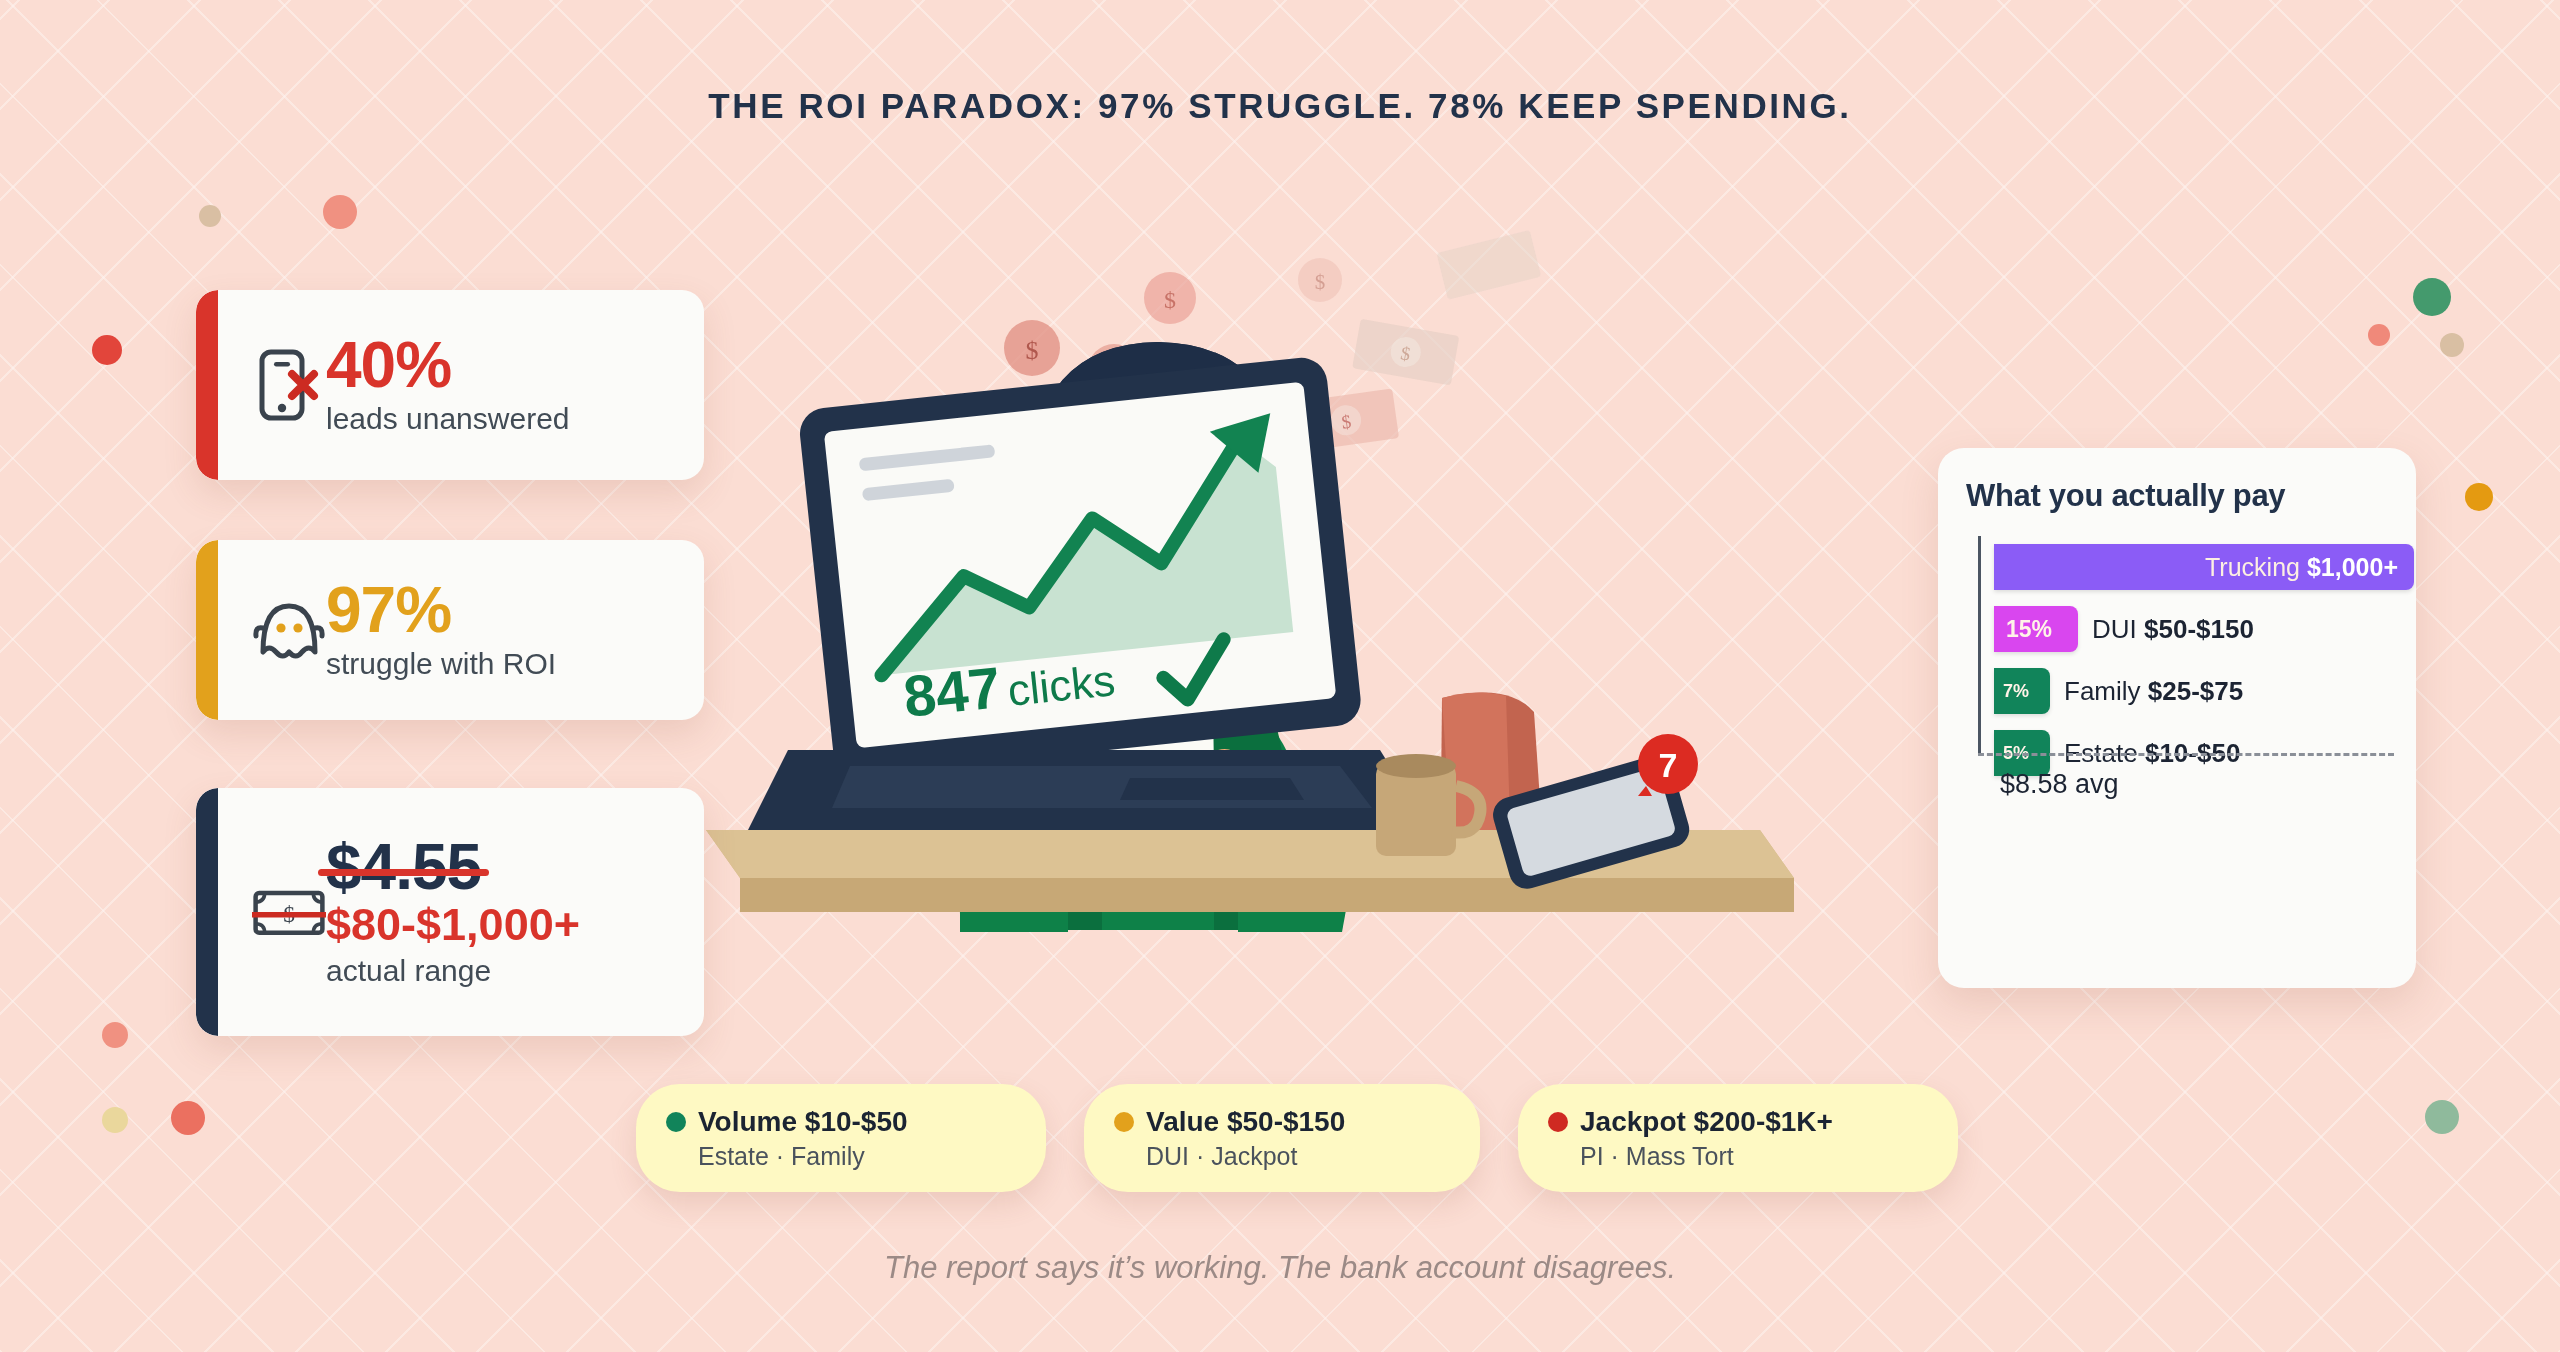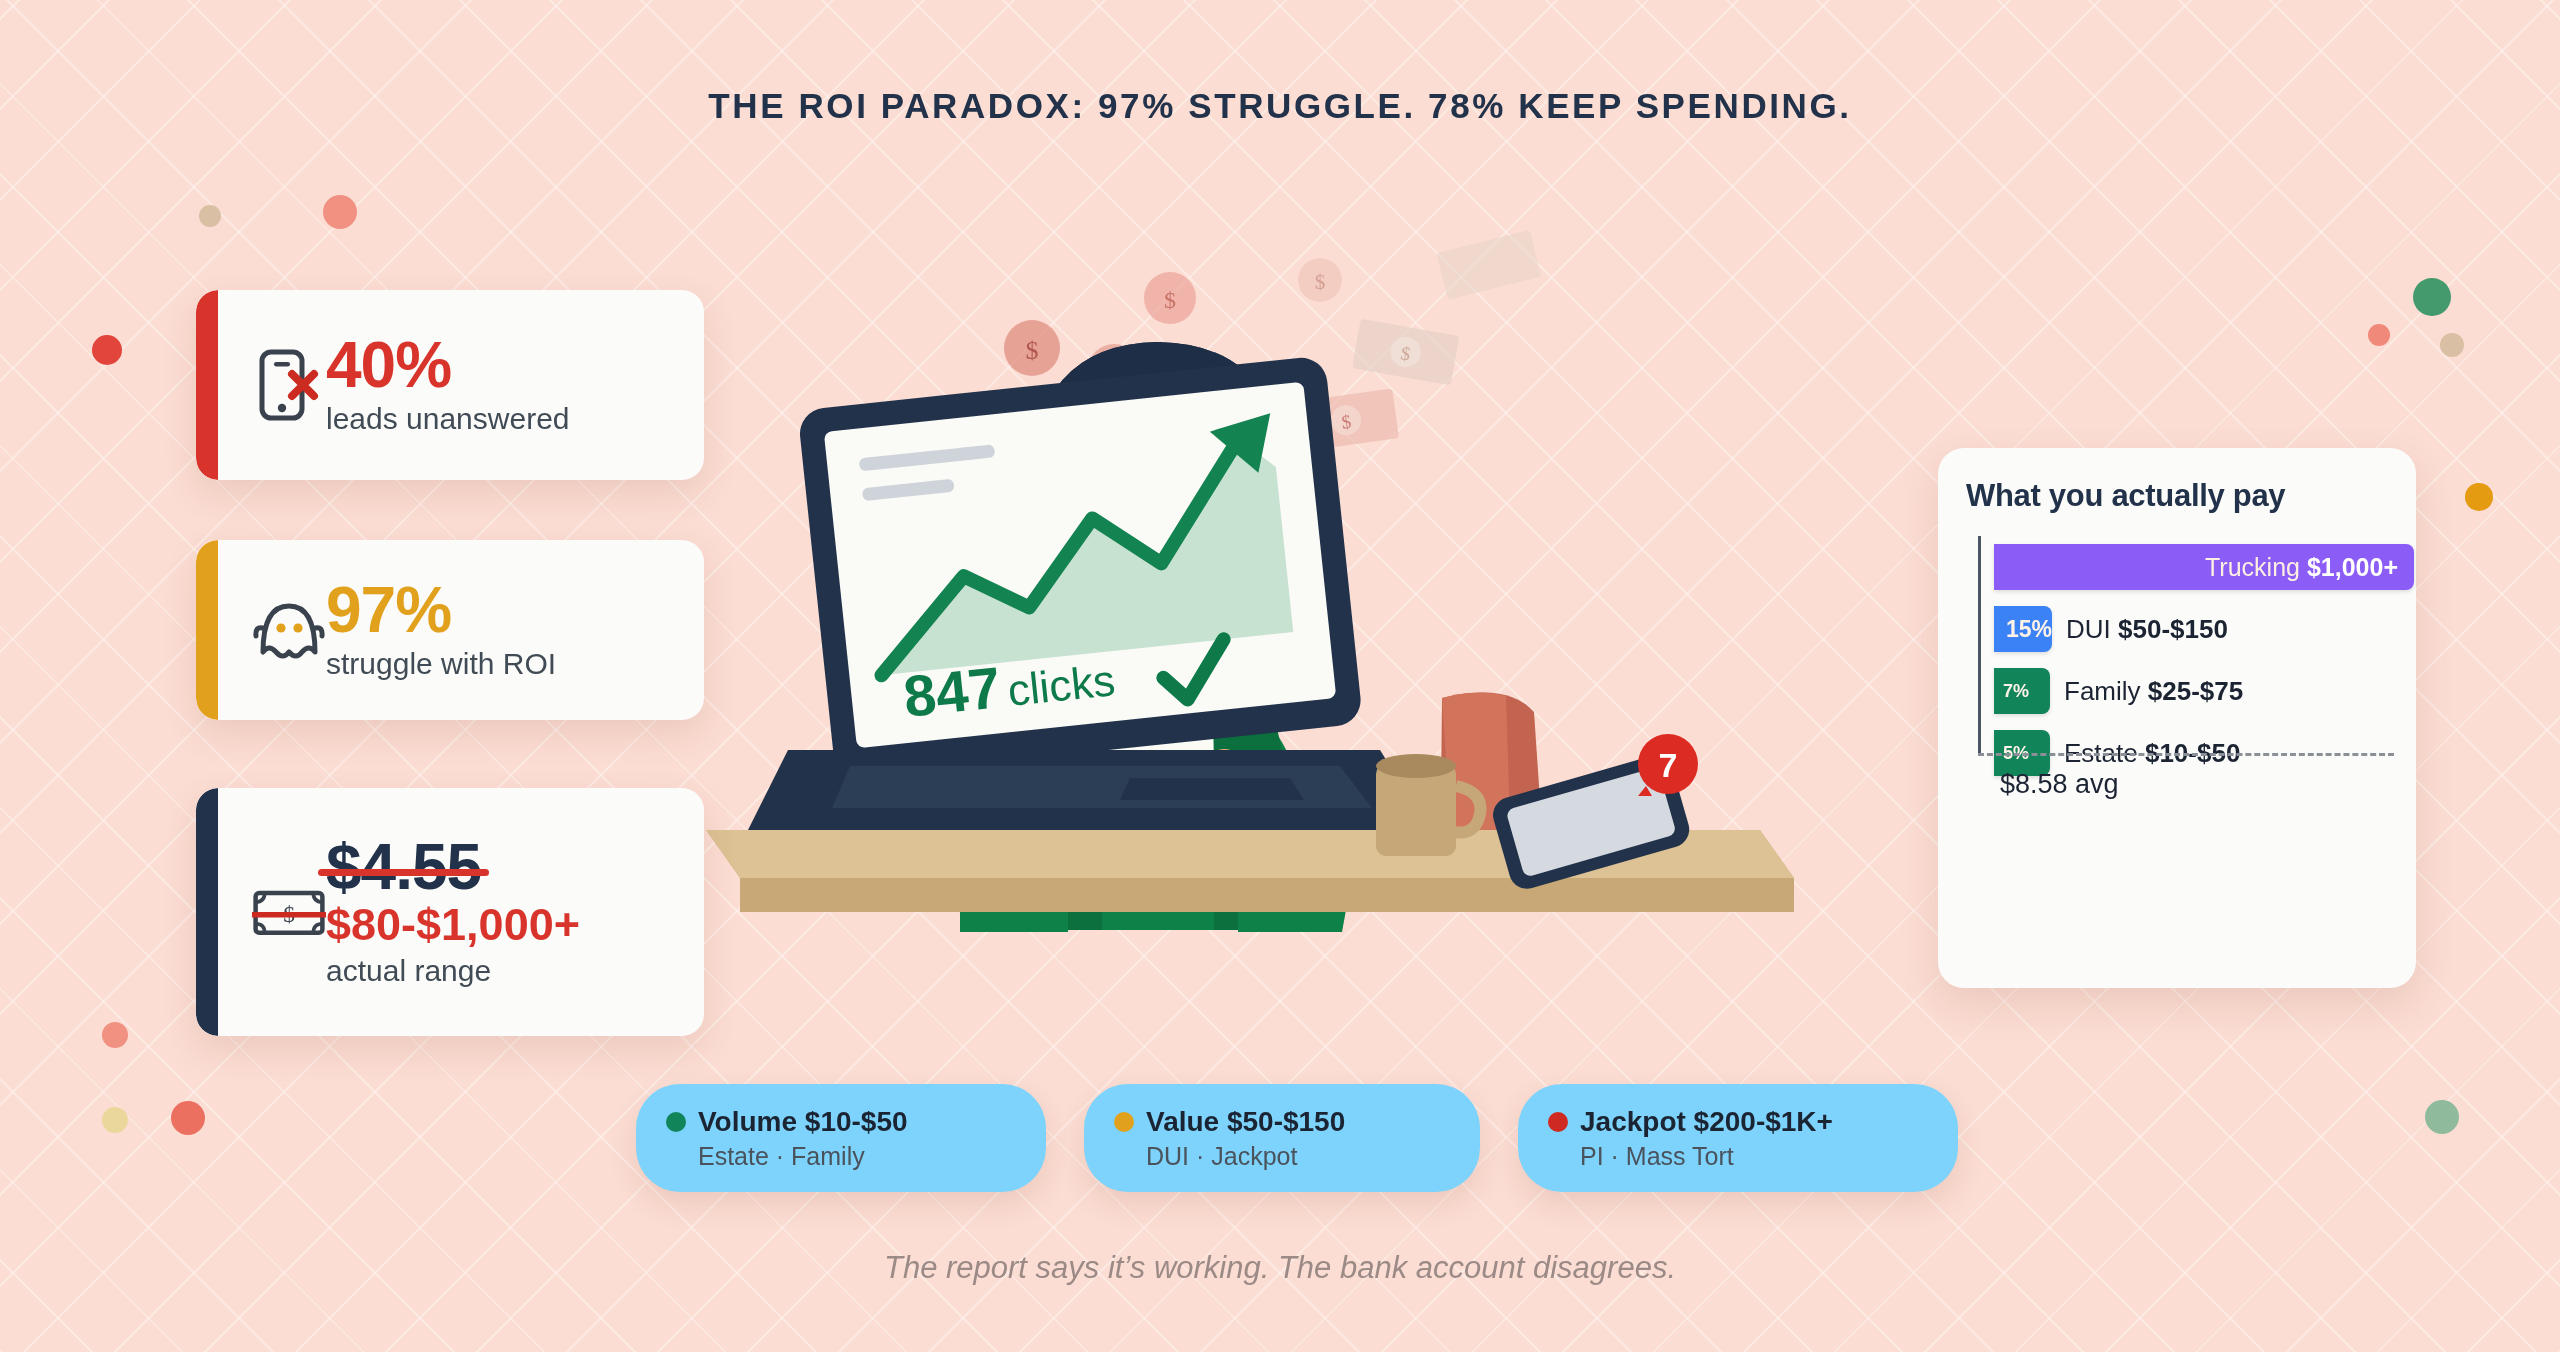--- a/index.html
+++ b/index.html
@@ -115,21 +115,21 @@
   .bar-outside b { font-weight: 700; }
   #baseline {
     position: absolute; left: 12px; right: -6px; bottom: 28px;
     border-top: 3px dashed #8A8F98;
   }
   #avg-label { position: absolute; left: 34px; bottom: -16px; font-size: 27px; color: #1C2433; }
 
   
   .pill {
     position: absolute;
-    background: #7dd3fc;
+    background: #fef9c3;
     border-radius: 44px;
     box-shadow: 0 12px 28px rgba(150,80,60,0.14);
     padding: 22px 34px 22px 30px;
     height: 108px;
     display: flex; flex-direction: column; justify-content: center;
   }
   .pill-head { display: flex; align-items: center; gap: 12px; font-size: 28px; font-weight: 700; color: #1B2432; }
   .pill-dot { width: 20px; height: 20px; border-radius: 50%; flex: 0 0 20px; }
   .pill-sub { font-size: 25px; color: #4A525C; margin-top: 4px; margin-left: 32px; }
   #pill-volume  { left: 636px;  top: 1084px; width: 410px; }
@@ -385,21 +385,21 @@
     <div id="chart-title">What you actually pay</div>
     <div id="chart-plot">
       <div id="axis-line"></div>
       <div id="bars">
           <div class="bar-row">
             <div class="bar" style="background: #8b5cf6; width: 420px; margin-left: 14px;">
               <span class="bar-inline-label">Trucking <b>$1,000+</b></span>
             </div>
           </div>
           <div class="bar-row">
-            <div class="bar" style="background: #3b82f6; width: 58px; margin-left: 14px;">
+            <div class="bar" style="background: #d946ef; width: 84px; margin-left: 14px;">
               <span class="bar-pct">15%</span>
             </div>
             <span class="bar-outside">DUI <b>$50-$150</b></span>
           </div>
           <div class="bar-row">
             <div class="bar" style="background: rgb(17, 132, 90); width: 56px; margin-left: 14px;">
               <span class="bar-pct sm">7%</span>
             </div>
             <span class="bar-outside">Family <b>$25-$75</b></span>
           </div>

